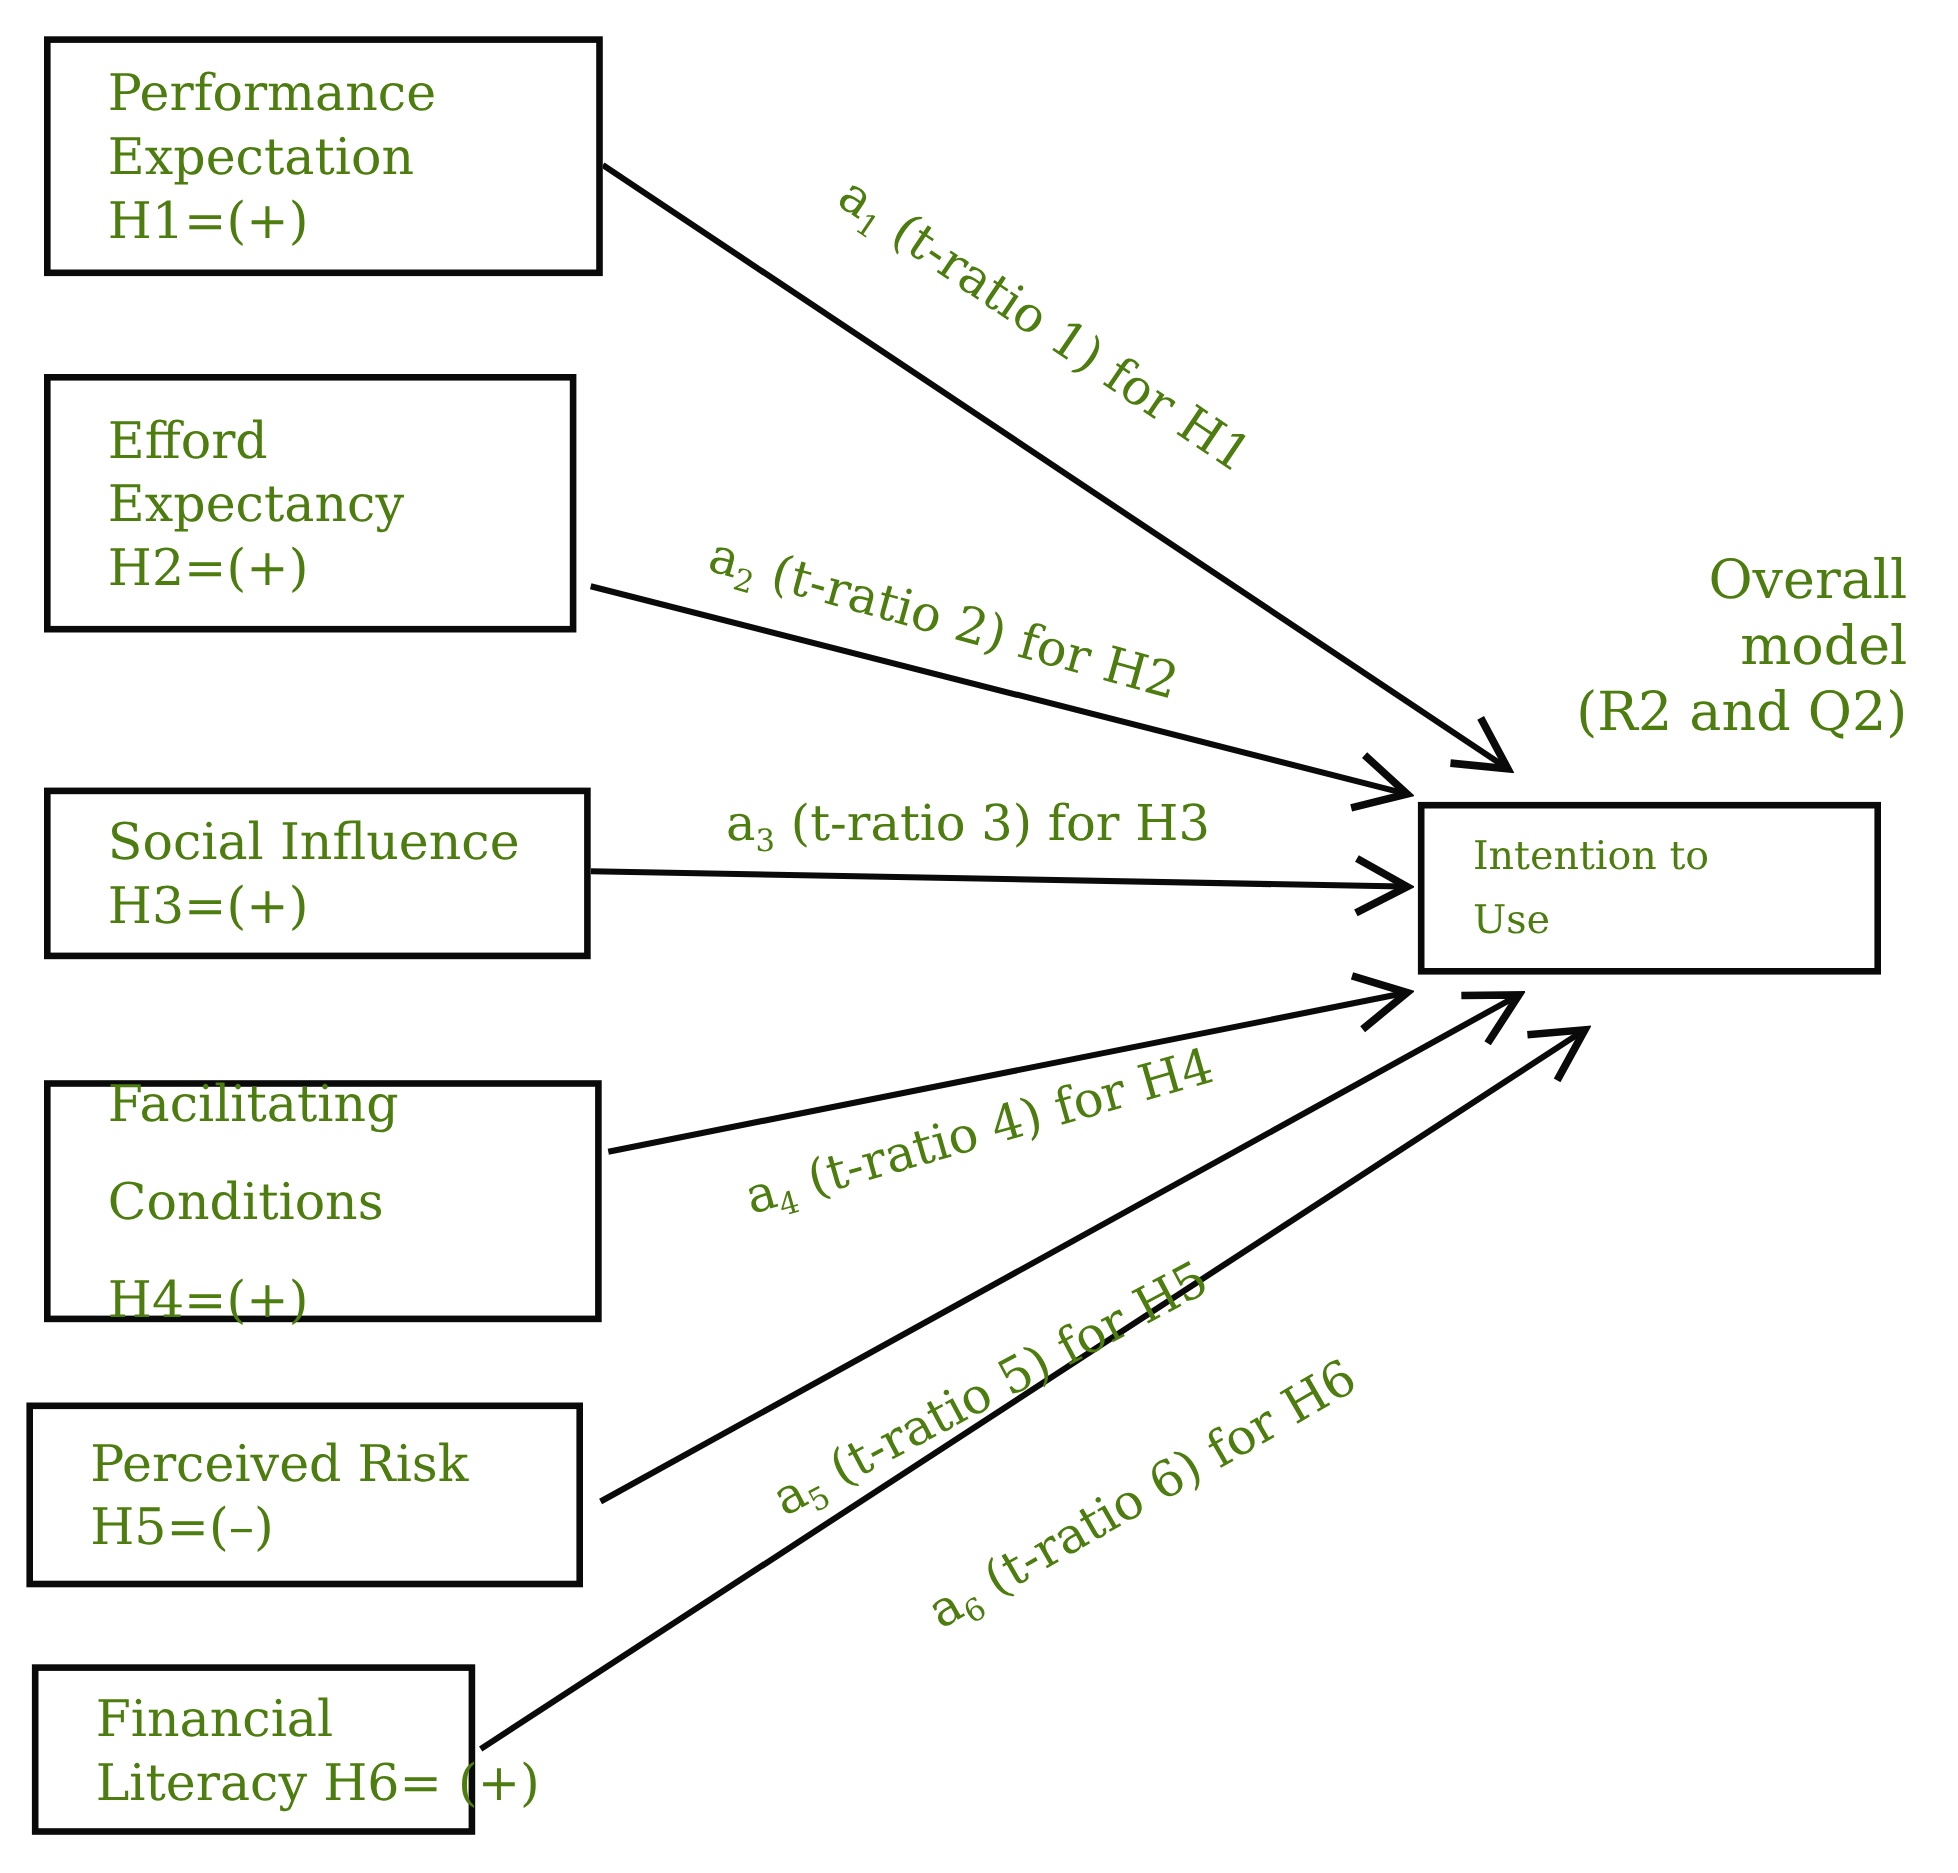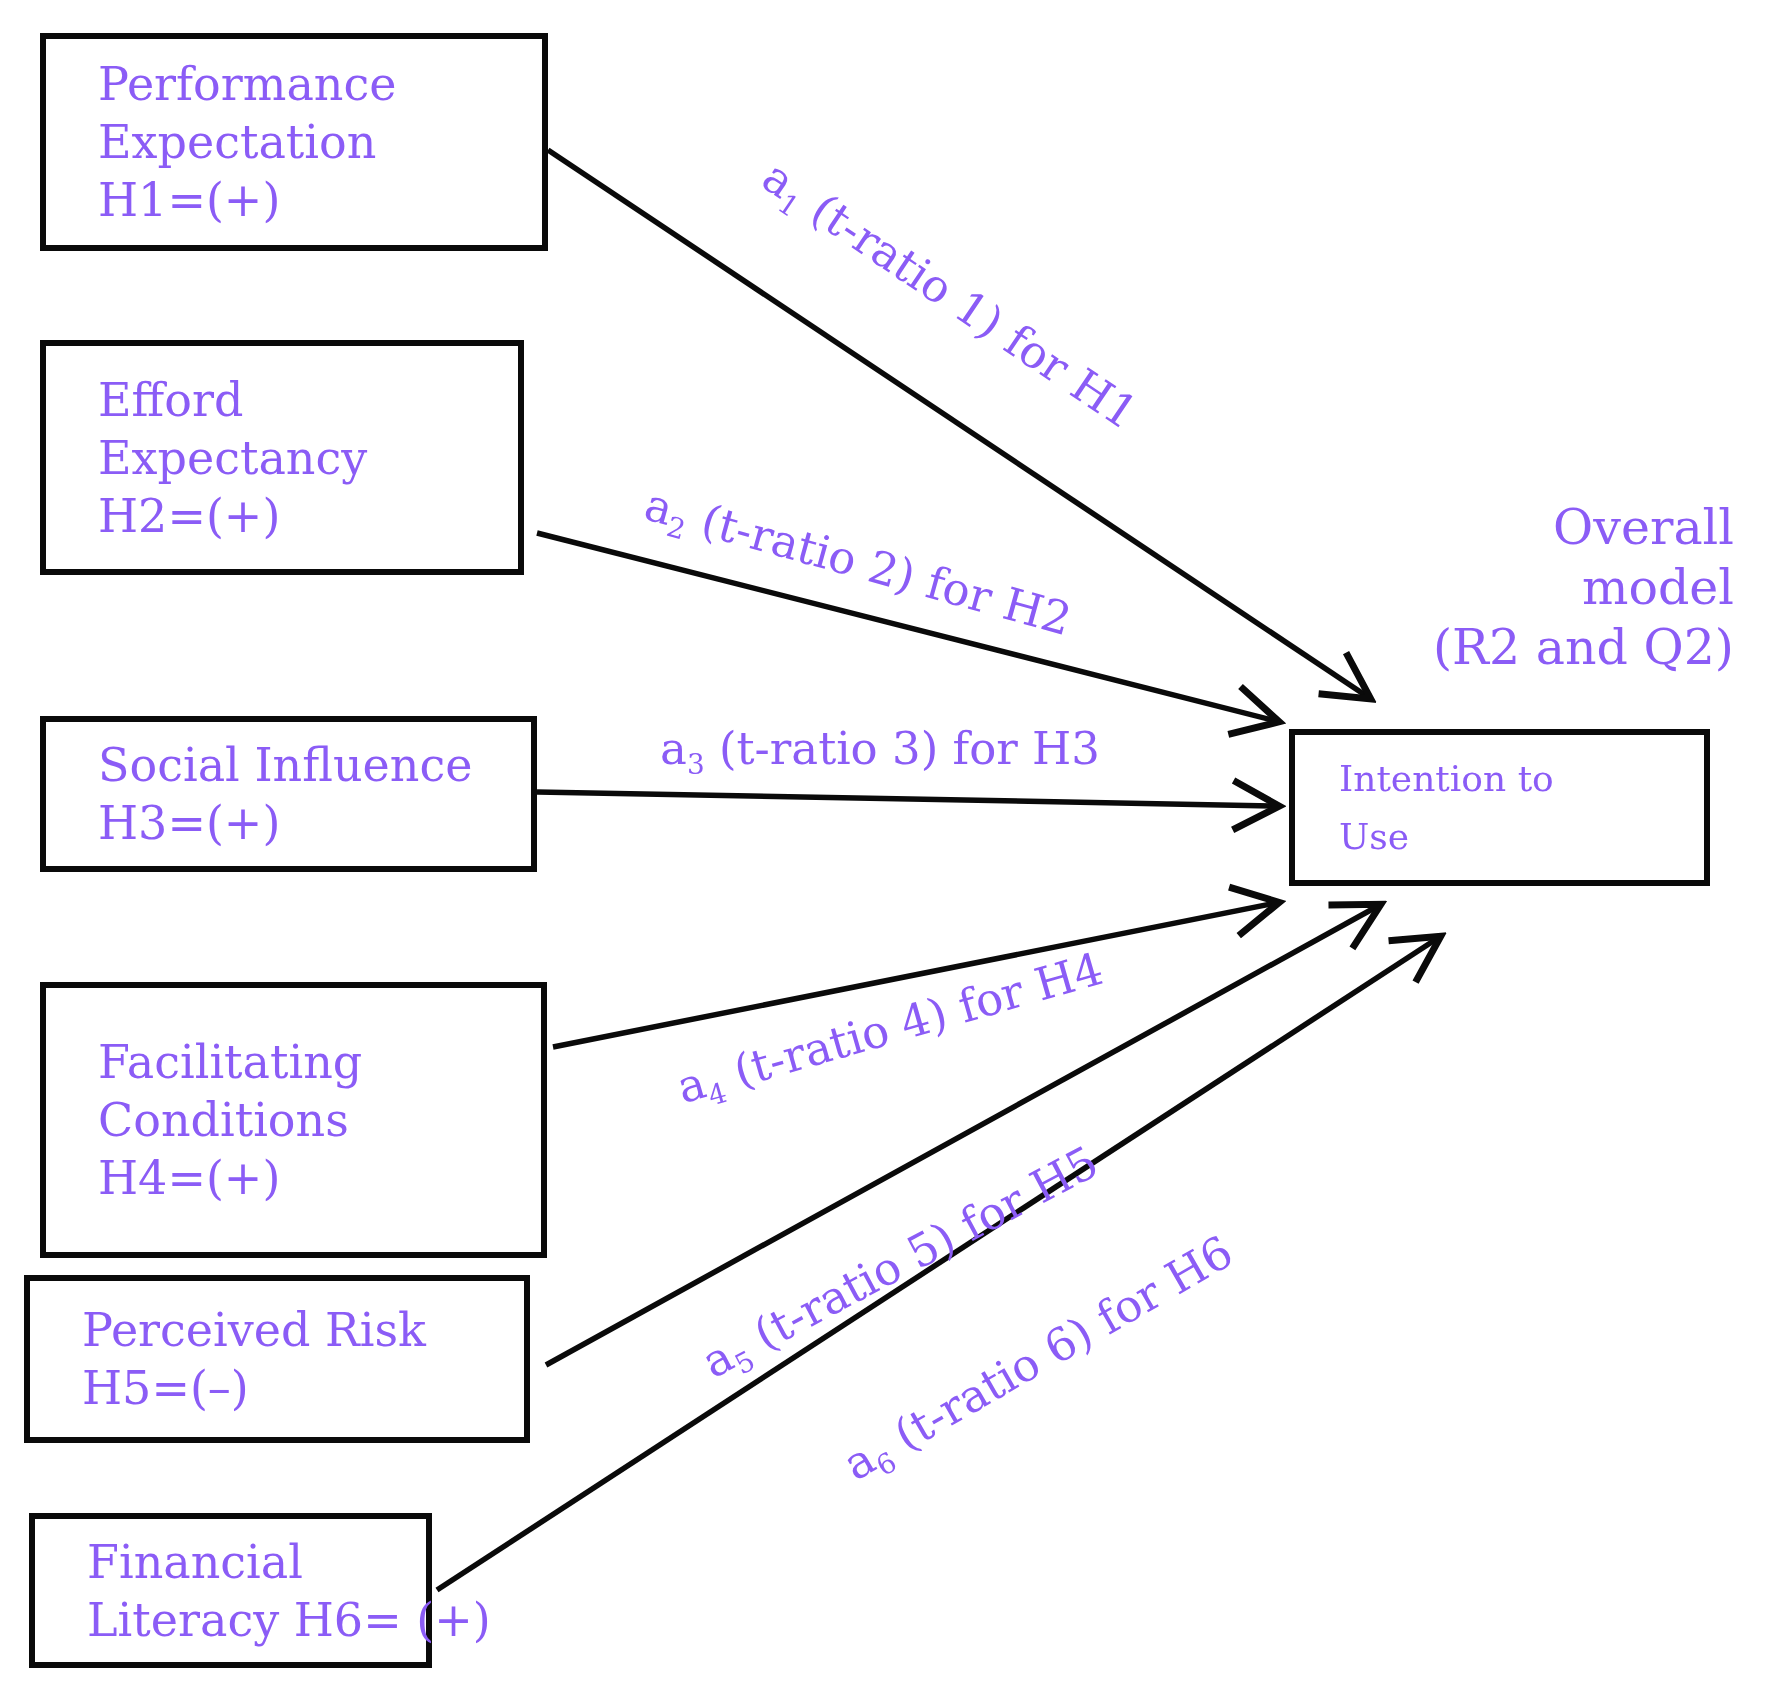--- a/index.html
+++ b/index.html
@@ -6,21 +6,21 @@
     margin: 0;
     padding: 0;
     background: #ffffff;
   }
   #canvas {
     position: relative;
     width: 1780px;
     height: 1703px;
     background: #ffffff;
     font-family: "DejaVu Serif", "Liberation Serif", serif;
-    color: #8b5cf6;
+    color: #4d7c0f;
     overflow: hidden;
   }
   #arrow-layer {
     position: absolute;
     left: 0;
     top: 0;
     width: 1780px;
     height: 1703px;
   }
   .factor-box {
@@ -34,21 +34,21 @@
     font-size: 46px;
     line-height: 58px;
     padding-left: 52px;
     padding-right: 8px;
   }
   .factor-box .box-line { display: block; white-space: nowrap; }
 
   #box-performance   { left: 40px;   top: 33px;   width: 508px; height: 218px; }
   #box-efford        { left: 40px;   top: 340px;  width: 484px; height: 235px; }
   #box-social        { left: 40px;   top: 716px;  width: 497px; height: 156px; }
-  #box-facilitating  { left: 40px;   top: 982px;  width: 507px; height: 276px; }
+  #box-facilitating  { left: 40px;   top: 982px;  width: 507px; height: 220px; gap: 31px; }
   #box-perceived     { left: 24px;   top: 1275px; width: 506px; height: 168px; }
   #box-financial     { left: 29px;   top: 1513px; width: 403px; height: 155px; padding-left: 52px; }
 
   #box-intention {
     left: 1289px; top: 729px; width: 421px; height: 157px;
     font-size: 36px; line-height: 58px; padding-left: 44px;
   }
   #overall-annotation {
     position: absolute;
     left: 1433px;

